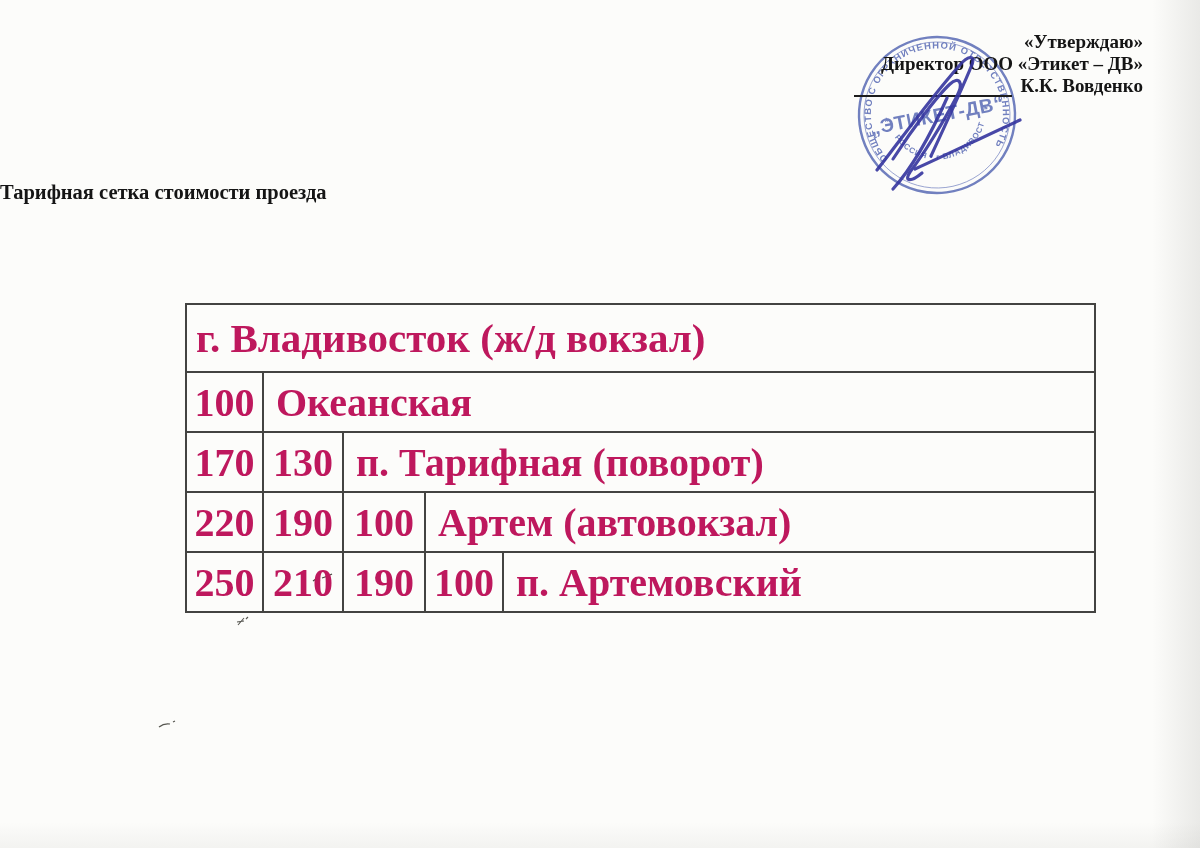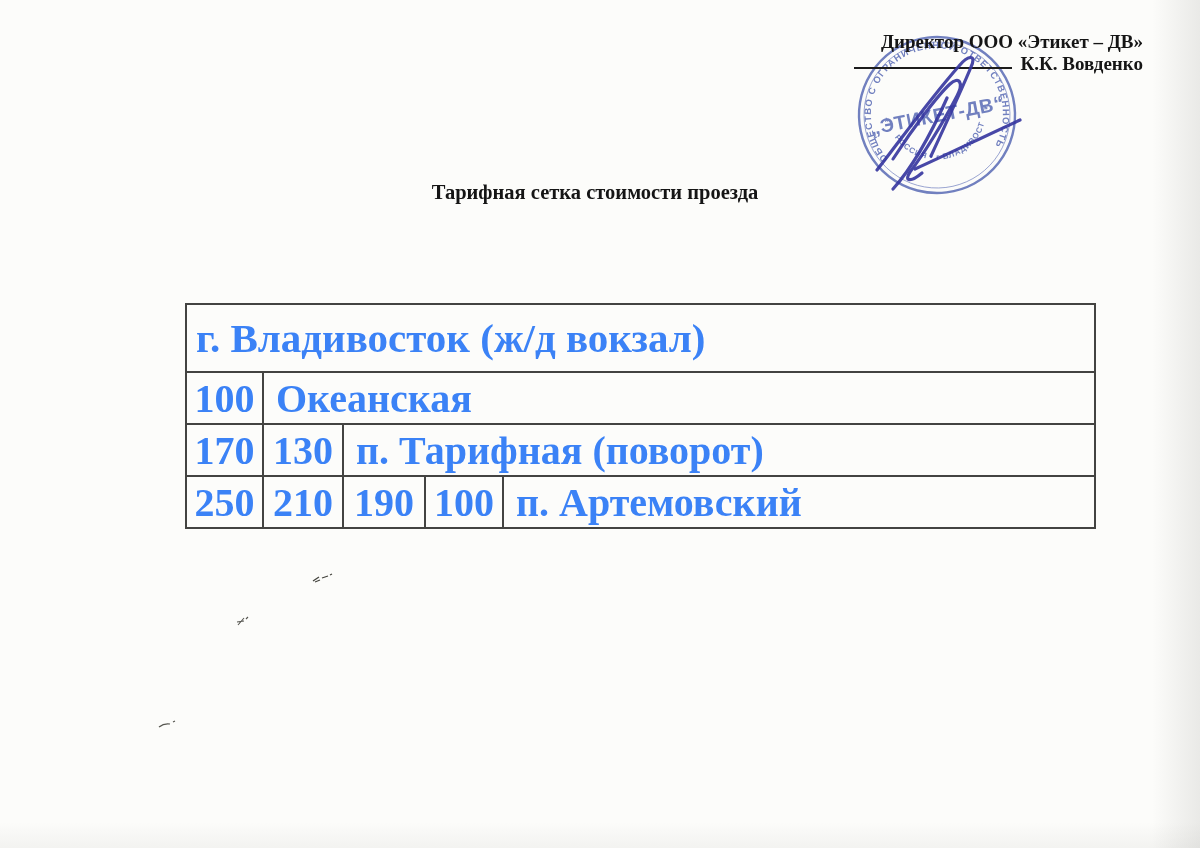--- a/index.html
+++ b/index.html
@@ -32,20 +32,21 @@
     text-align: right;
     font-size: 19px;
     font-weight: bold;
     line-height: 22px;
     white-space: nowrap;
     z-index: 3;
   }
   .approval .name-line {
     display: flex;
     justify-content: flex-end;
+    align-items: flex-end;
   }
   .sig-line {
     display: inline-block;
     width: 158px;
     border-bottom: 2px solid #1c1c1c;
     height: 16px;
     margin-right: 9px;
   }
 
   
@@ -74,21 +75,21 @@
     z-index: 4;
     opacity: 0.9;
   }
 
   
   .doc-title {
     position: absolute;
     top: 179px;
     left: 0;
     width: 1190px;
-    text-align: center;
+    text-align: left;
     font-size: 20.5px;
     font-weight: bold;
     line-height: 27.5px;
     z-index: 1;
   }
 
   
   .tariff-table-wrap {
     position: absolute;
     left: 185px;
@@ -98,25 +99,25 @@
   table.tariff {
     border-collapse: collapse;
     table-layout: fixed;
     width: 911px;
     background: transparent;
   }
   table.tariff td {
     border: 2px solid #434341;
     font-weight: bold;
     font-size: 40px;
-    color: #3b82f6;
+    color: #be185d;
     overflow: hidden;
     white-space: nowrap;
   }
-  table.tariff tr { height: 52px; }
+  table.tariff tr { height: 60px; }
   table.tariff tr.origin-row { height: 68px; }
   table.tariff td.fare { text-align: center; padding: 0 2px; }
   table.tariff td.station { text-align: left; padding-left: 12px; }
   table.tariff tr.origin-row td.station { font-size: 41px; padding-left: 9px; }
 
   
   .speck { position: absolute; pointer-events: none; color: #3a3a38; }
   .speck-1 { left: 312px; top: 572px; width: 22px; height: 12px; }
   .speck-2 { left: 236px; top: 616px; width: 14px; height: 12px; }
   .speck-3 { left: 158px; top: 719px; width: 20px; height: 10px; }
@@ -142,20 +143,21 @@
   </text>
   <text font-size="8" fill="#5e6fb7" letter-spacing="0.8">
     <textPath href="#arc-bottom" startOffset="4">РОССИЯ • г ВЛАДИВОСТОК</textPath>
   </text>
   <text x="33" y="90" font-size="11" fill="#5e6fb7">*</text>
   <text x="133" y="90" font-size="11" fill="#5e6fb7">*</text>
   <text x="86" y="93" font-size="19.5" fill="#5e6fb7" text-anchor="middle" transform="rotate(-4 86 88)" letter-spacing="0.5">„ЭТИКЕТ-ДВ“</text>
 </svg>
 
 <div class="approval">
+  <div>«Утверждаю»</div>
   <div>Директор ООО «Этикет – ДВ»</div>
   <div class="name-line">
     <span class="sig-line"></span>
     <span>К.К. Вовденко</span>
   </div>
 </div>
 
 <svg class="signature" viewBox="0 0 195 152">
   <g fill="none" stroke="#35359f" stroke-width="3.2" stroke-linecap="round" stroke-linejoin="round">
     <path d="M 28,130 C 50,102 80,60 110,26 C 119,15 128,14 122,27 C 113,49 94,90 82,116"></path>
@@ -185,20 +187,26 @@
         <tr>
           <td class="fare">100</td>
           <td class="station" colspan="4">Океанская</td>
         </tr>
         <tr>
           <td class="fare">170</td>
           <td class="fare">130</td>
           <td class="station" colspan="3">п. Тарифная (поворот)</td>
         </tr>
         <tr>
+          <td class="fare">220</td>
+          <td class="fare">190</td>
+          <td class="fare">100</td>
+          <td class="station" colspan="2">Артем (автовокзал)</td>
+        </tr>
+        <tr>
           <td class="fare">250</td>
           <td class="fare">210</td>
           <td class="fare">190</td>
           <td class="fare">100</td>
           <td class="station" colspan="1">п. Артемовский</td>
         </tr>
       </tbody>
   </table>
 </div>
 

